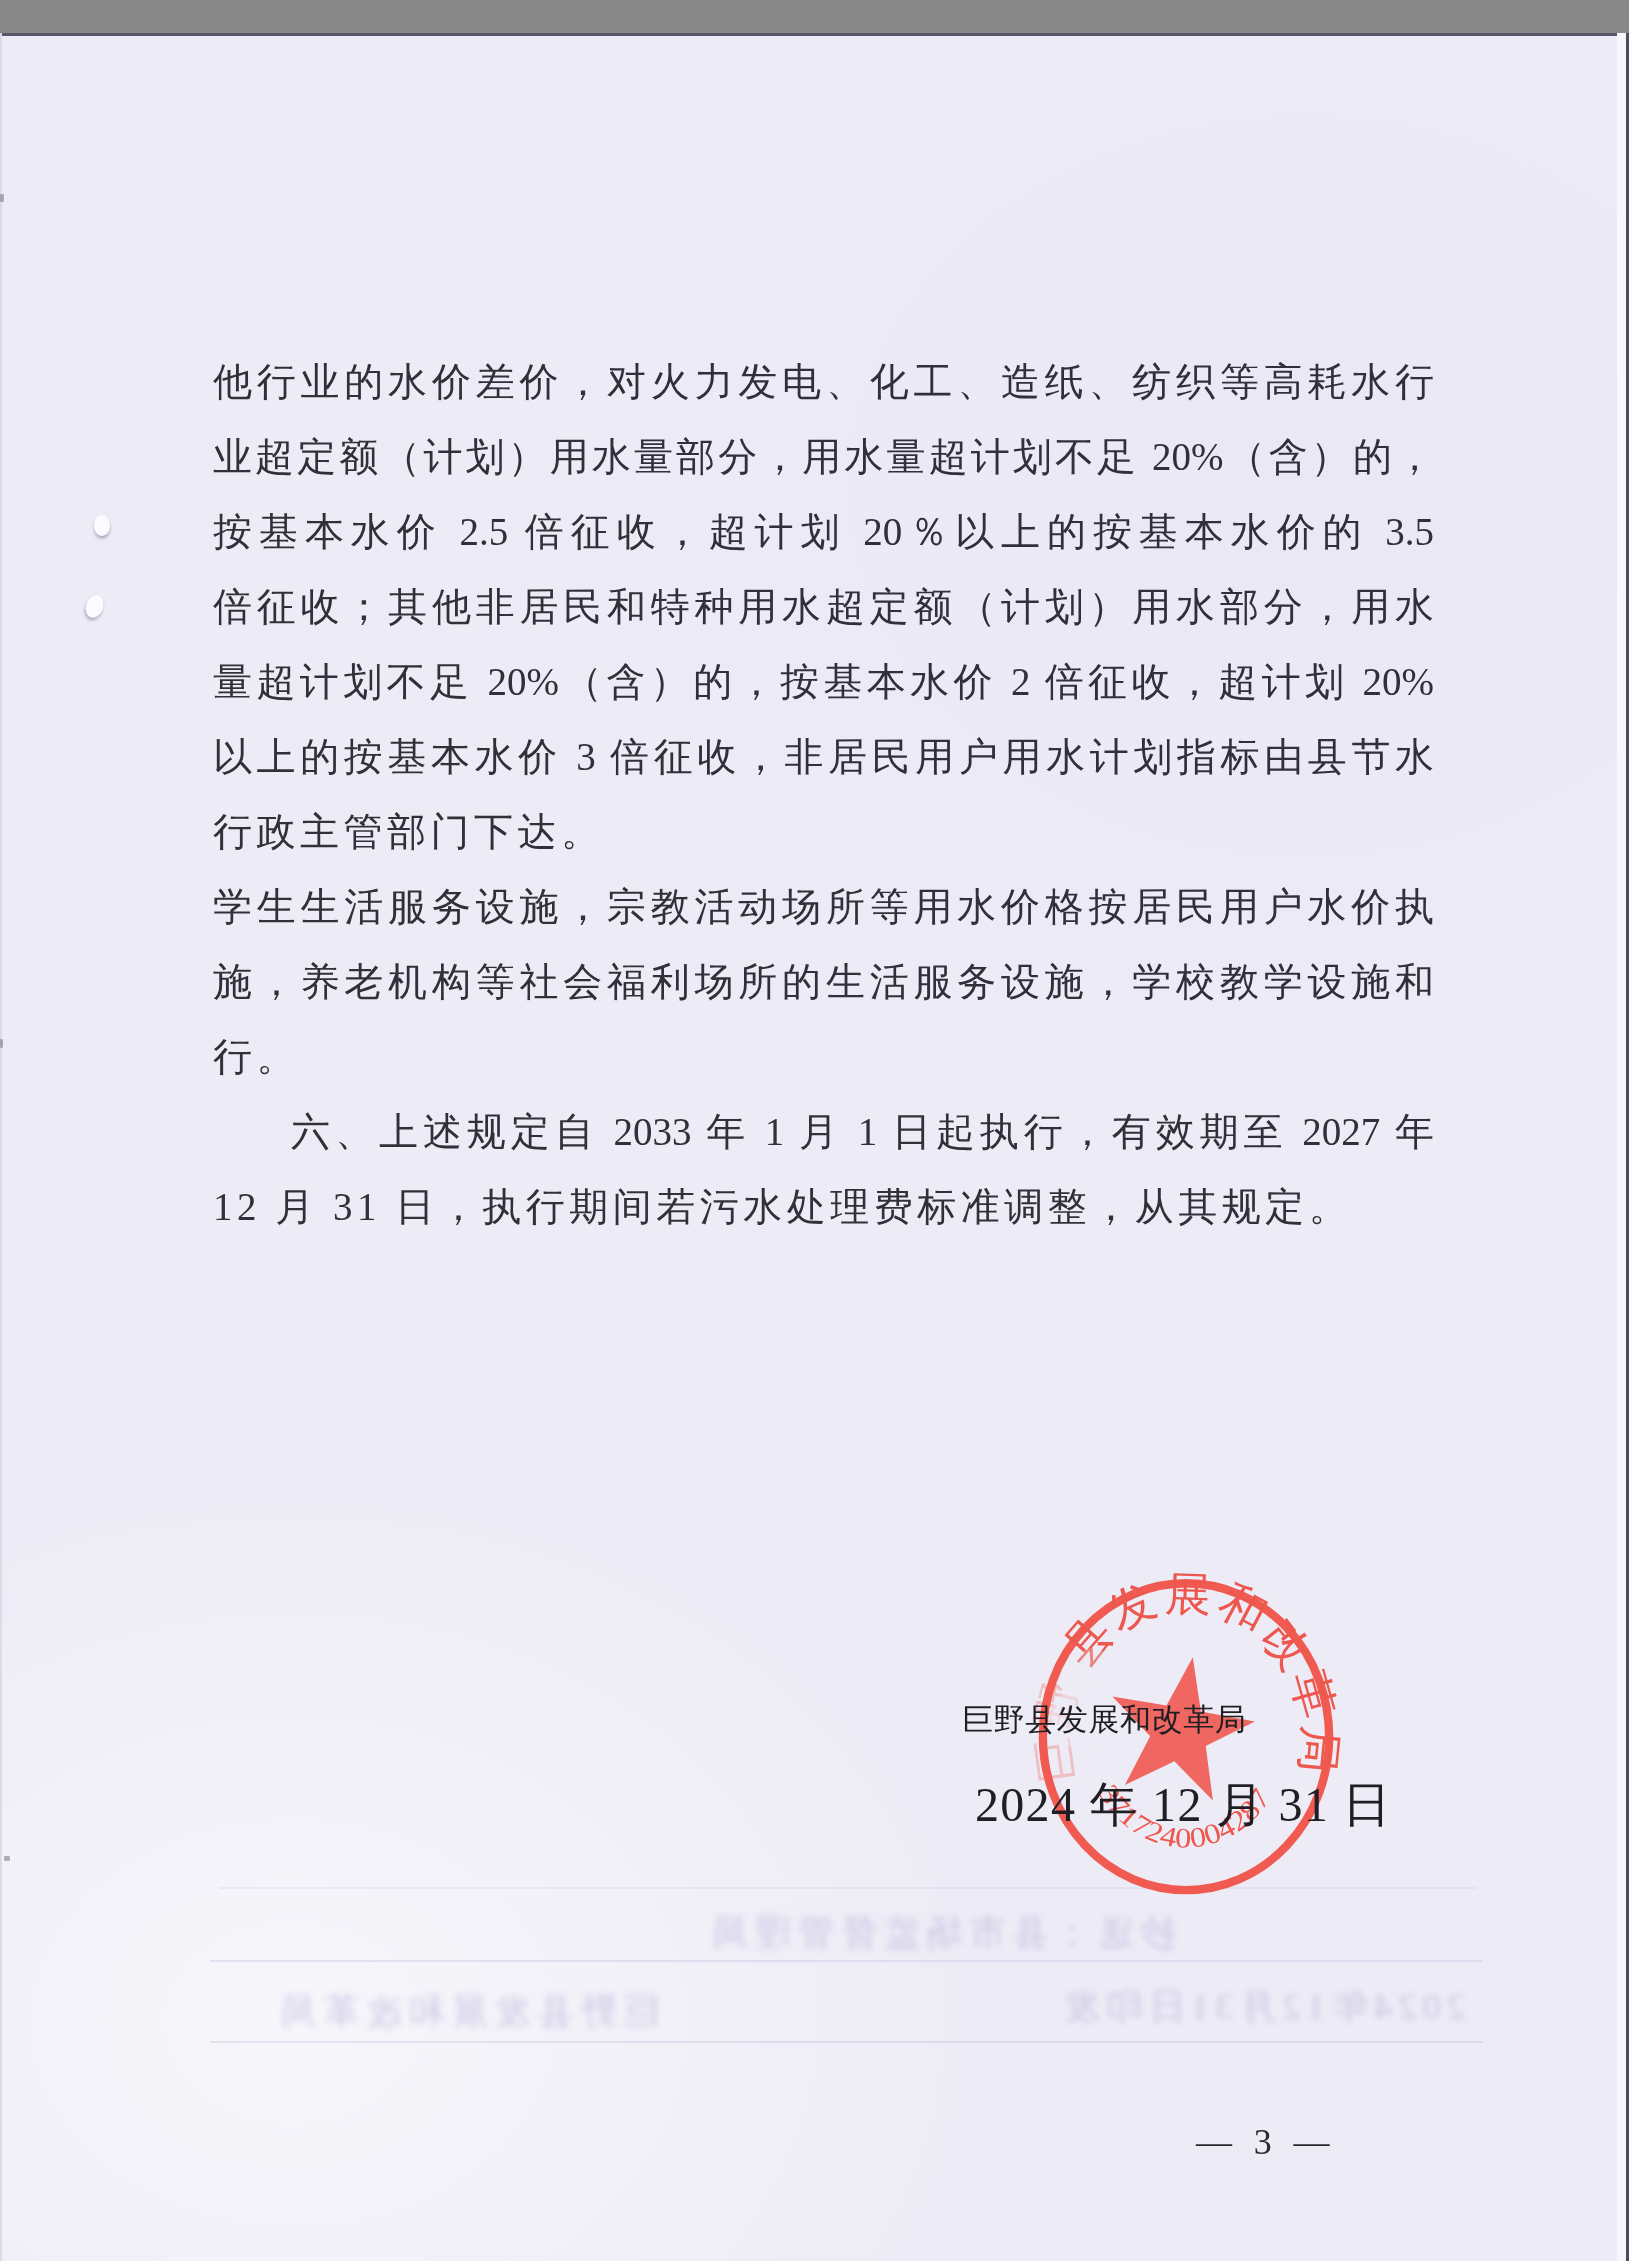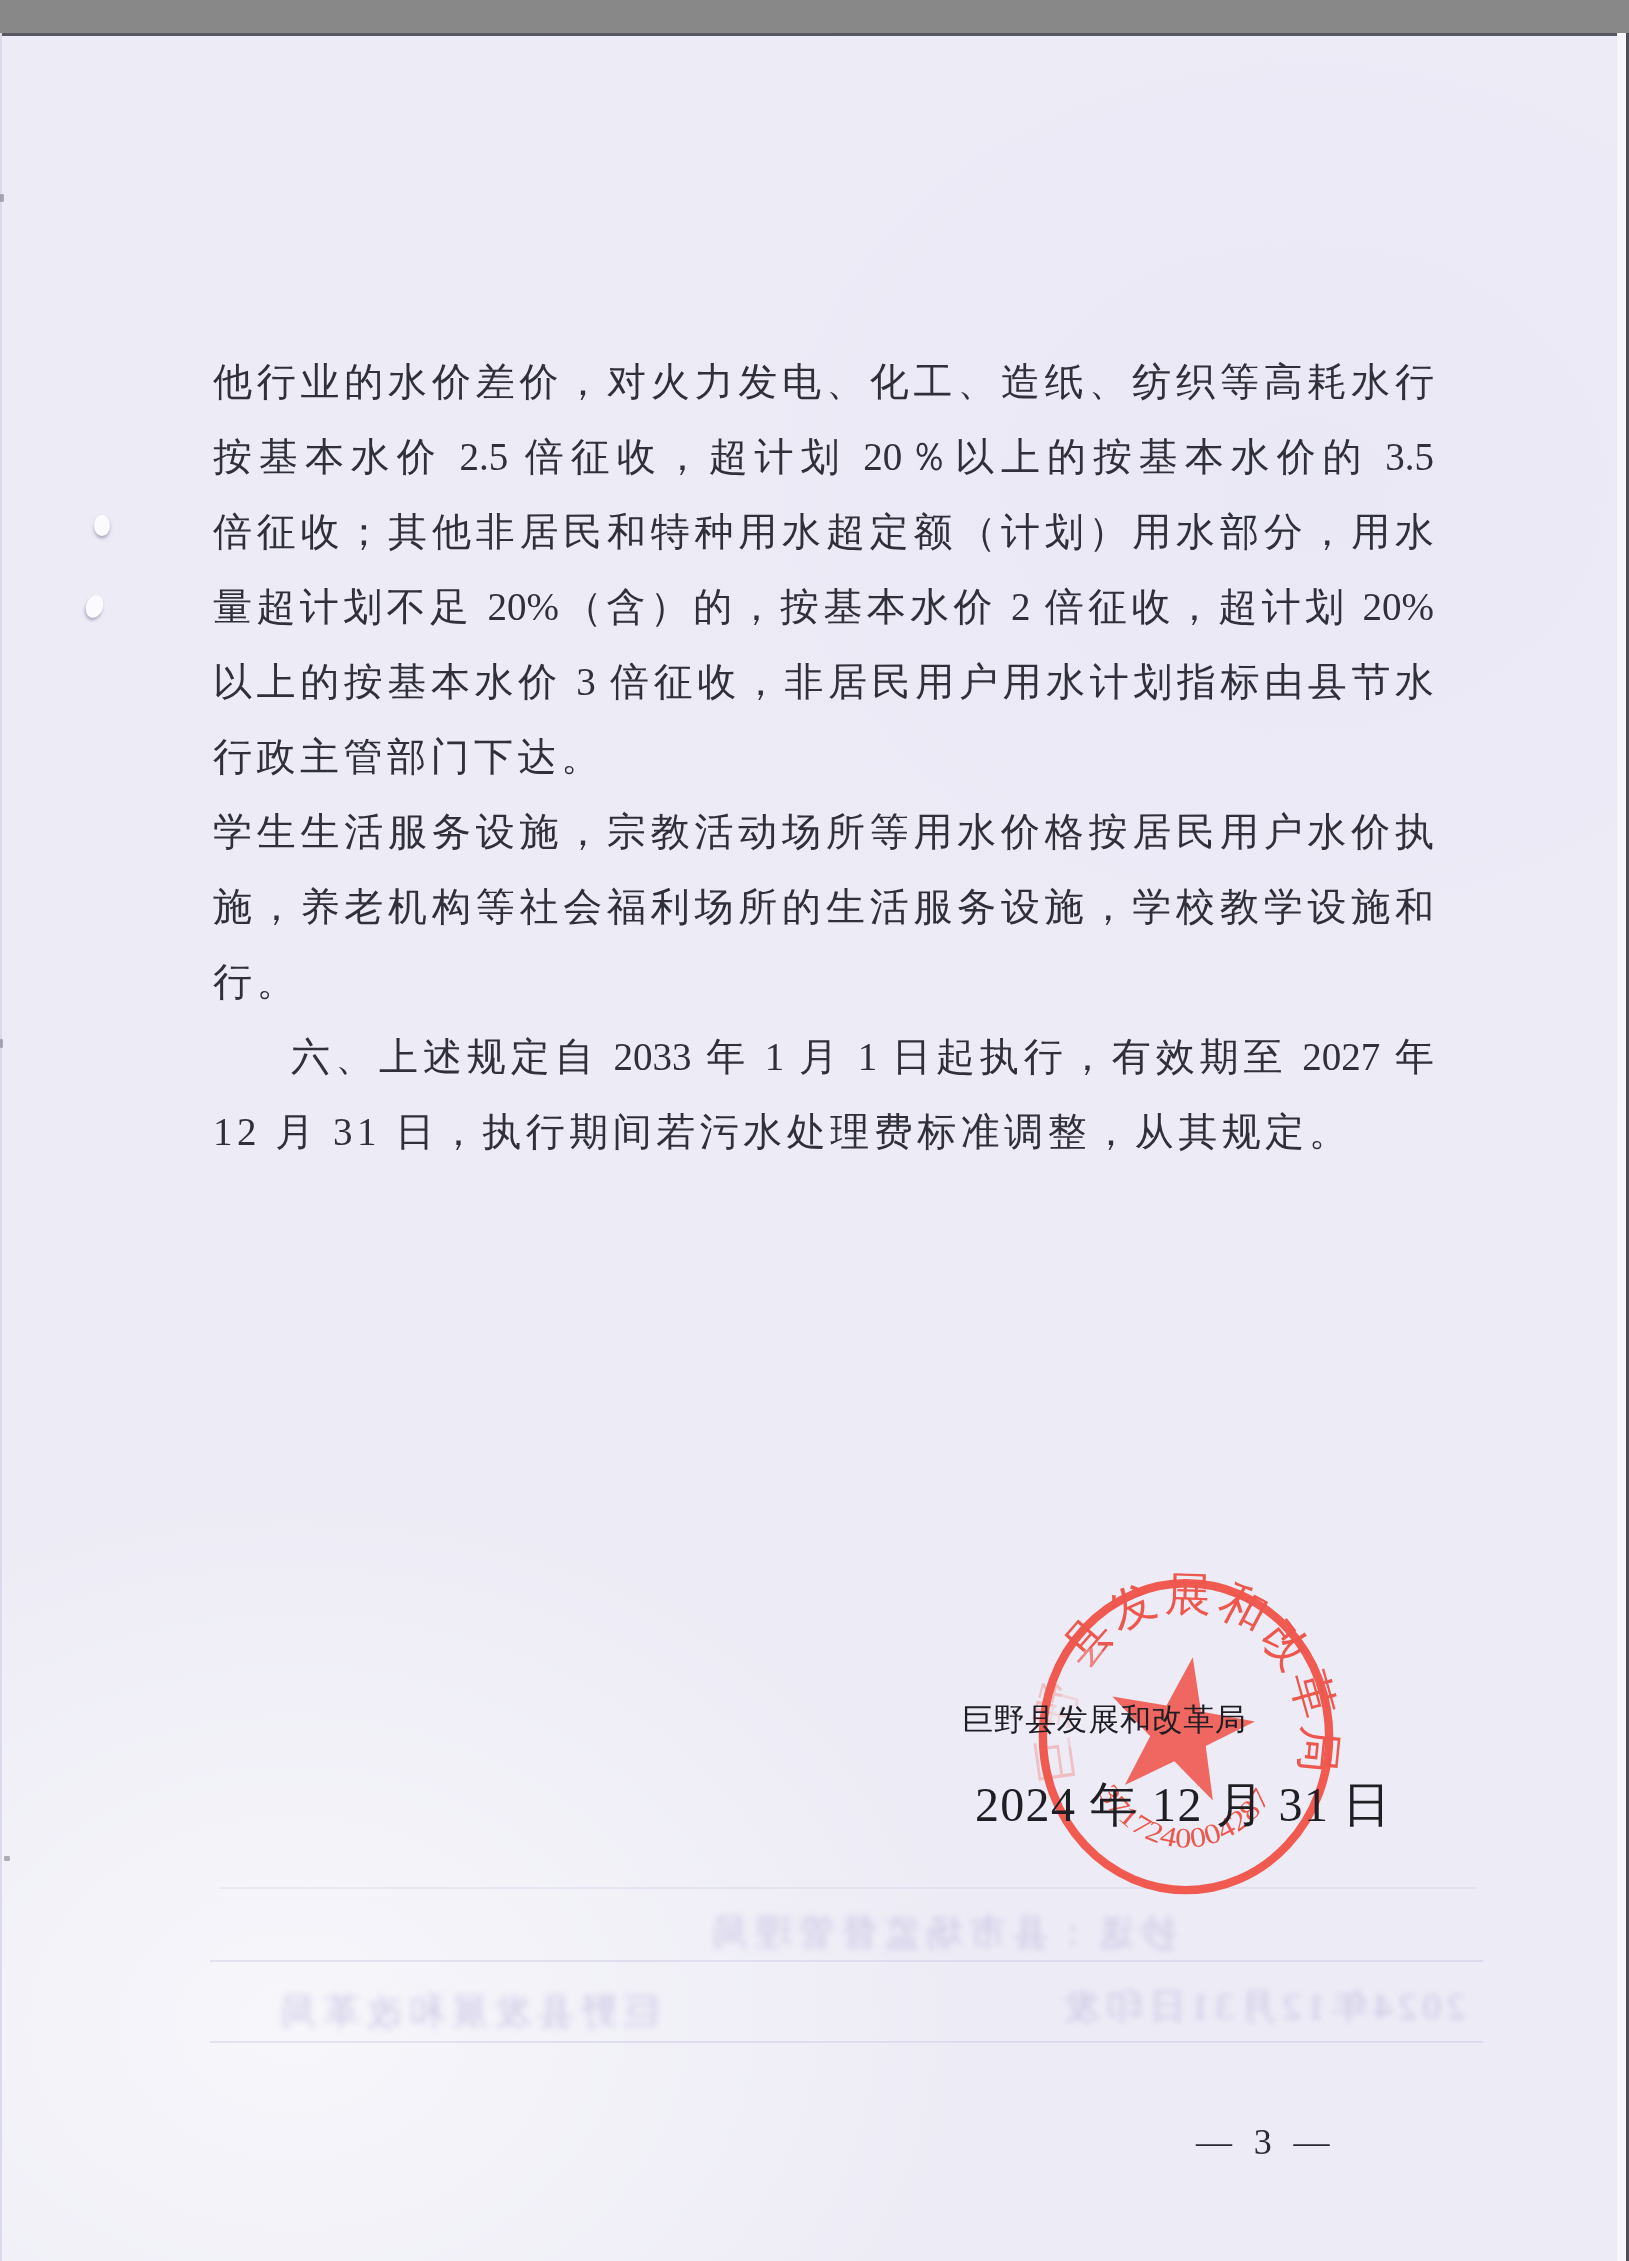--- a/index.html
+++ b/index.html
@@ -67,20 +67,21 @@
   <div class="edge-bottom"></div>
 
   <div class="dent" style="left:94px;top:482px;width:15.5px;height:20.6px;"></div>
   <div class="dent" style="left:86px;top:562px;width:17px;height:23px;transform:rotate(18deg);"></div>
   <div class="speck" style="left:0;top:161px;width:3.9px;height:7.7px;"></div>
   <div class="speck" style="left:0;top:1006px;width:3.2px;height:9px;"></div>
   <div class="speck" style="left:3.9px;top:1823px;width:6.4px;height:5.2px;"></div>
 
   <div class="bodytext">
     <div class="line">他行业的水价差价，对火力发电、化工、造纸、纺织等高耗水行</div>
+    <div class="line">业超定额（计划）用水量部分，用水量超计划不足 20%（含）的，</div>
     <div class="line">按基本水价 2.5 倍征收，超计划 20％以上的按基本水价的 3.5</div>
     <div class="line">倍征收；其他非居民和特种用水超定额（计划）用水部分，用水</div>
     <div class="line">量超计划不足 20%（含）的，按基本水价 2 倍征收，超计划 20%</div>
     <div class="line">以上的按基本水价 3 倍征收，非居民用户用水计划指标由县节水</div>
     <div class="line short">行政主管部门下达。</div>
     <div class="line">学生生活服务设施，宗教活动场所等用水价格按居民用户水价执</div>
     <div class="line">施，养老机构等社会福利场所的生活服务设施，学校教学设施和</div>
     <div class="line short">行。</div>
     <div class="line indent">六、上述规定自 2033 年 1 月 1 日起执行，有效期至 2027 年</div>
     <div class="line short">12 月 31 日，执行期间若污水处理费标准调整，从其规定。</div>

